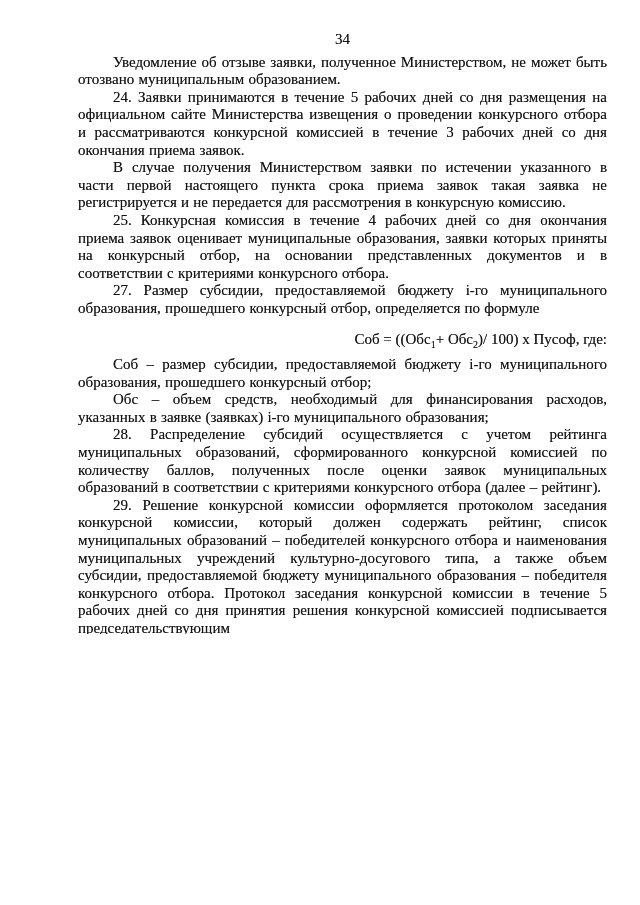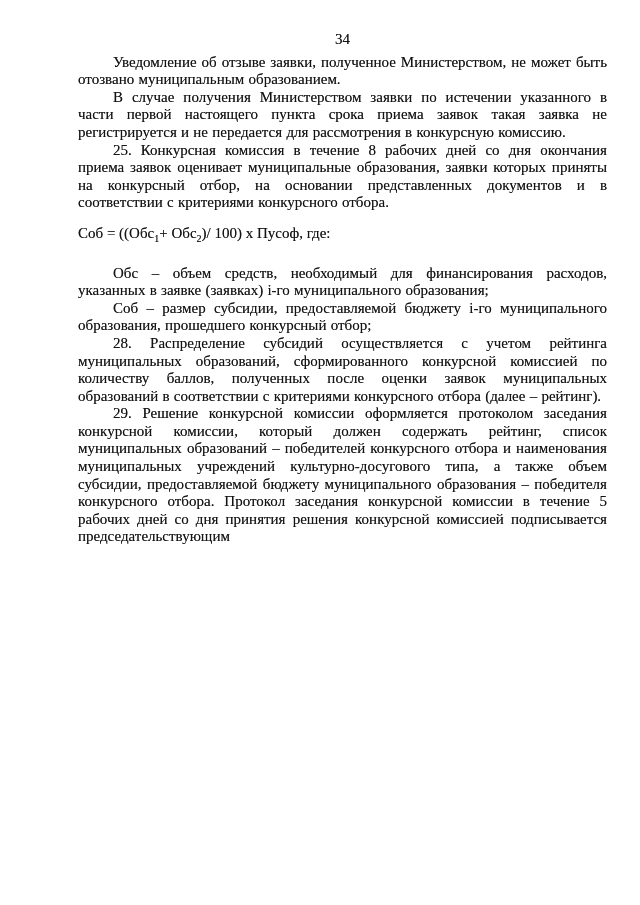--- a/index.html
+++ b/index.html
@@ -29,43 +29,45 @@
     margin: 0;
     text-align: justify;
     text-indent: 35px;
     word-spacing: 0.5px;
   }
   .para.last-line-justified {
     text-align-last: justify;
     font-family: Liberation Serif, serif;
   }
   .formula {
-    text-align: left;
+    text-align: right;
     text-indent: 0;
-    margin: 13px 0 22px 0;
+    margin: 13px 0 8px 0;
     white-space: nowrap;
   }
   .formula sub {
     font-size: 10px;
     line-height: 0;
   }
 </style>
 </head>
 <body>
 
 <div class="page">
 
   <div class="page-number">34</div>
 
   <p class="para">Уведомление об отзыве заявки, полученное Министерством, не может быть отозвано муниципальным образованием.</p>
+  <p class="para">24. Заявки принимаются в течение 5 рабочих дней со дня размещения на официальном сайте Министерства извещения о проведении конкурсного отбора и рассматриваются конкурсной комиссией в течение 3 рабочих дней со дня окончания приема заявок.</p>
   <p class="para">В случае получения Министерством заявки по истечении указанного в части первой настоящего пункта срока приема заявок такая заявка не регистрируется и не передается для рассмотрения в конкурсную комиссию.</p>
-  <p class="para">25. Конкурсная комиссия в течение 8 рабочих дней со дня окончания приема заявок оценивает муниципальные образования, заявки которых приняты на конкурсный отбор, на основании представленных документов и в соответствии с критериями конкурсного отбора.</p>
+  <p class="para">25. Конкурсная комиссия в течение 4 рабочих дней со дня окончания приема заявок оценивает муниципальные образования, заявки которых приняты на конкурсный отбор, на основании представленных документов и в соответствии с критериями конкурсного отбора.</p>
+  <p class="para">27. Размер субсидии, предоставляемой бюджету i-го муниципального образования, прошедшего конкурсный отбор, определяется по формуле</p>
 
   <div class="formula">
     <span>Соб = ((Обс</span><sub>1</sub><span>+ Обс</span><sub>2</sub><span>)/ 100) х Пусоф, где:</span>
   </div>
 
+  <p class="para">Соб – размер субсидии, предоставляемой бюджету i-го муниципального образования, прошедшего конкурсный отбор;</p>
   <p class="para">Обс – объем средств, необходимый для финансирования расходов, указанных в заявке (заявках) i-го муниципального образования;</p>
-  <p class="para">Соб – размер субсидии, предоставляемой бюджету i-го муниципального образования, прошедшего конкурсный отбор;</p>
   <p class="para">28. Распределение субсидий осуществляется с учетом рейтинга муниципальных образований, сформированного конкурсной комиссией по количеству баллов, полученных после оценки заявок муниципальных образований в соответствии с критериями конкурсного отбора (далее – рейтинг).</p>
   <p class="para last-line-justified">29. Решение конкурсной комиссии оформляется протоколом заседания конкурсной комиссии, который должен содержать рейтинг, список муниципальных образований – победителей конкурсного отбора и наименования муниципальных учреждений культурно-досугового типа, а также объем субсидии, предоставляемой бюджету муниципального образования – победителя конкурсного отбора. Протокол заседания конкурсной комиссии в течение 5 рабочих дней со дня принятия решения конкурсной комиссией подписывается председательствующим</p>
 
 </div>
 
 </body></html>

